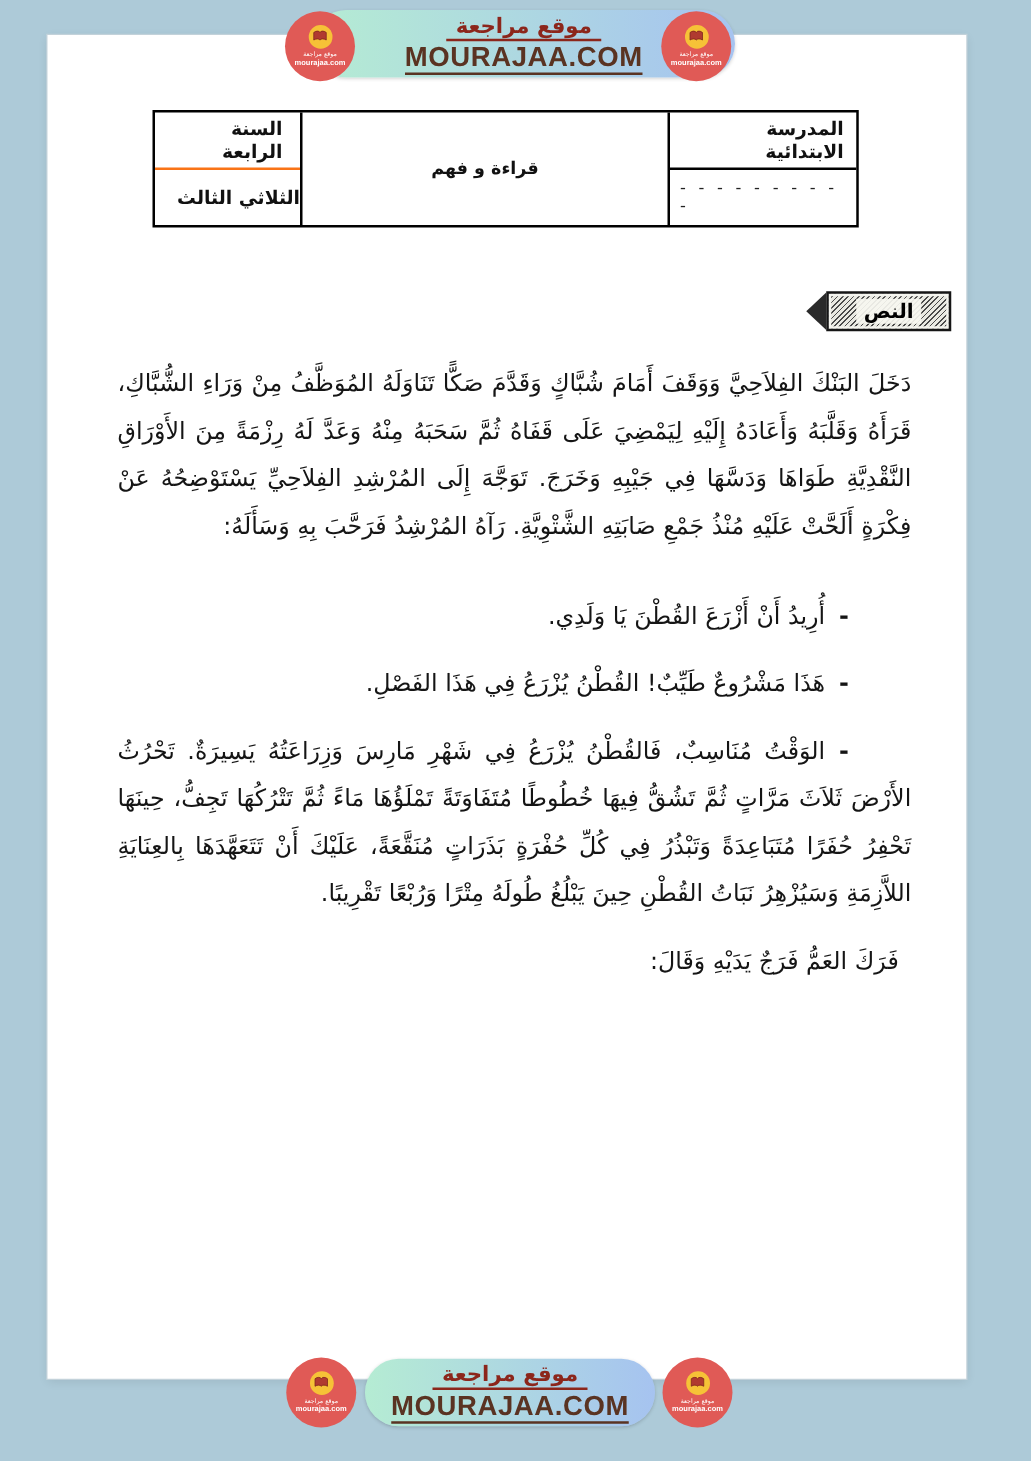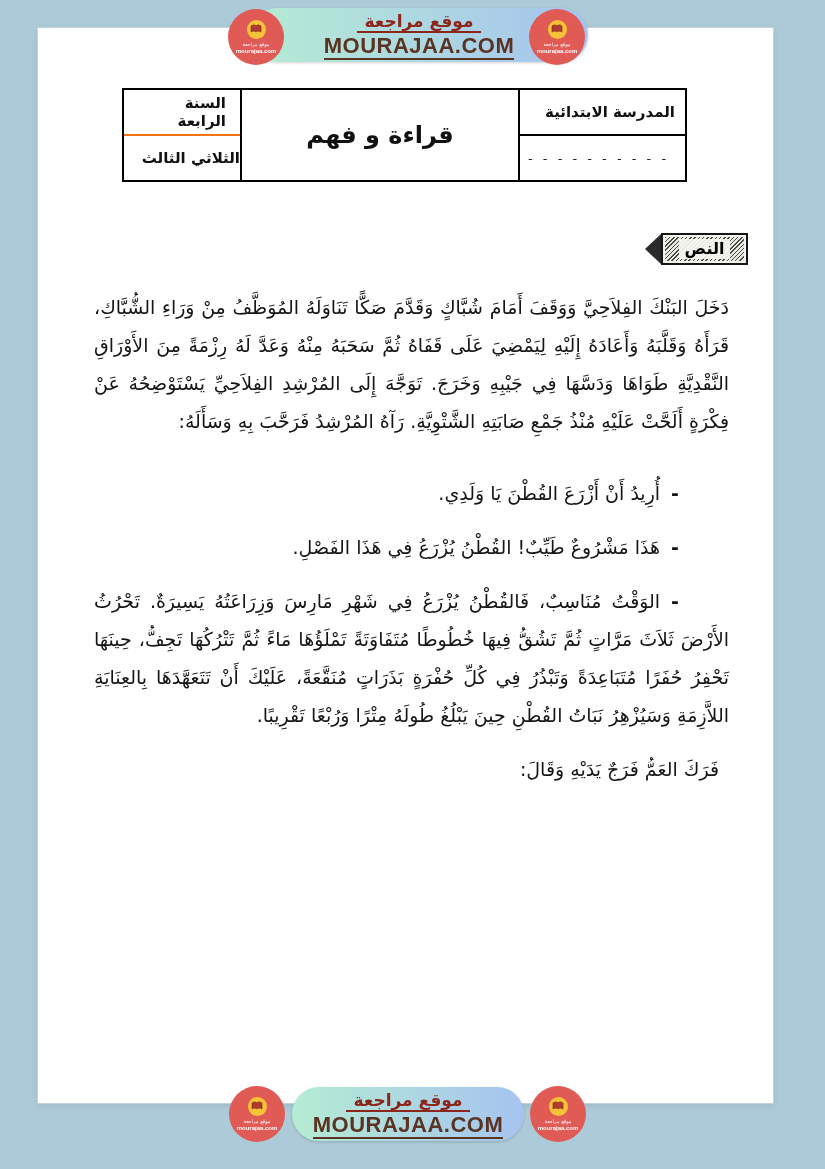--- a/index.html
+++ b/index.html
@@ -80,46 +80,46 @@
   .info-table {
     position: absolute;
     left: 84px; top: 60px;
     width: 565px; height: 94px;
     border: 2px solid #000;
     background: #fff;
     direction: rtl;
     display: flex;
   }
   .col { display: flex; flex-direction: column; }
-  .col-school  { width: 165px; justify-content: center; }
+  .col-school  { width: 149px; justify-content: center; }
   .col-subject { flex: 1; border-left: 2px solid #000; border-right: 2px solid #000; }
   .col-year    { width: 116px; }
   .cell {
     flex: 1; display: flex; align-items: center;
     font-size: 15px; font-weight: bold; color: #111;
   }
   .cell-school { justify-content: flex-start; padding: 0 10px; border-bottom: 2px solid #000; }
   .cell-dashes { justify-content: flex-start; padding: 0 8px;
                  direction: ltr; font-weight: normal; font-size: 13px;
                  letter-spacing: 3px; color: #222; }
-  .cell-subject { height: 100%; justify-content: center; font-size: 24px; }
+  .cell-subject { height: 100%; justify-content: center; font-size: 14px; }
   .cell-year { justify-content: flex-start; padding: 0 14px; border-bottom: 2px solid #f97316; }
   .cell-term { justify-content: flex-start; padding: 0 0; }
 
   
   .stamp { position: absolute; left: 610px; top: 205px; display: flex; align-items: center; }
   .stamp-tip {
     width: 0; height: 0;
     border-top: 15px solid transparent;
     border-bottom: 15px solid transparent;
     border-right: 16px solid #2a2a2a;
     margin-left: -3px;
   }
   .stamp-body {
-    width: 87px; height: 32px;
+    width: 100px; height: 32px;
     border: 2px solid #161616;
     background: repeating-linear-gradient(135deg, #4a4a4a 0 1px, #e9e9e2 1px 3px);
     box-shadow: inset 0 0 0 2px #f4f4ee;
     display: flex; align-items: center; justify-content: center;
   }
   .stamp-label {
     background: rgba(246,246,240,.92);
     padding: 0 6px;
     font-size: 16px; font-weight: bold; color: #000;
     line-height: 20px;

